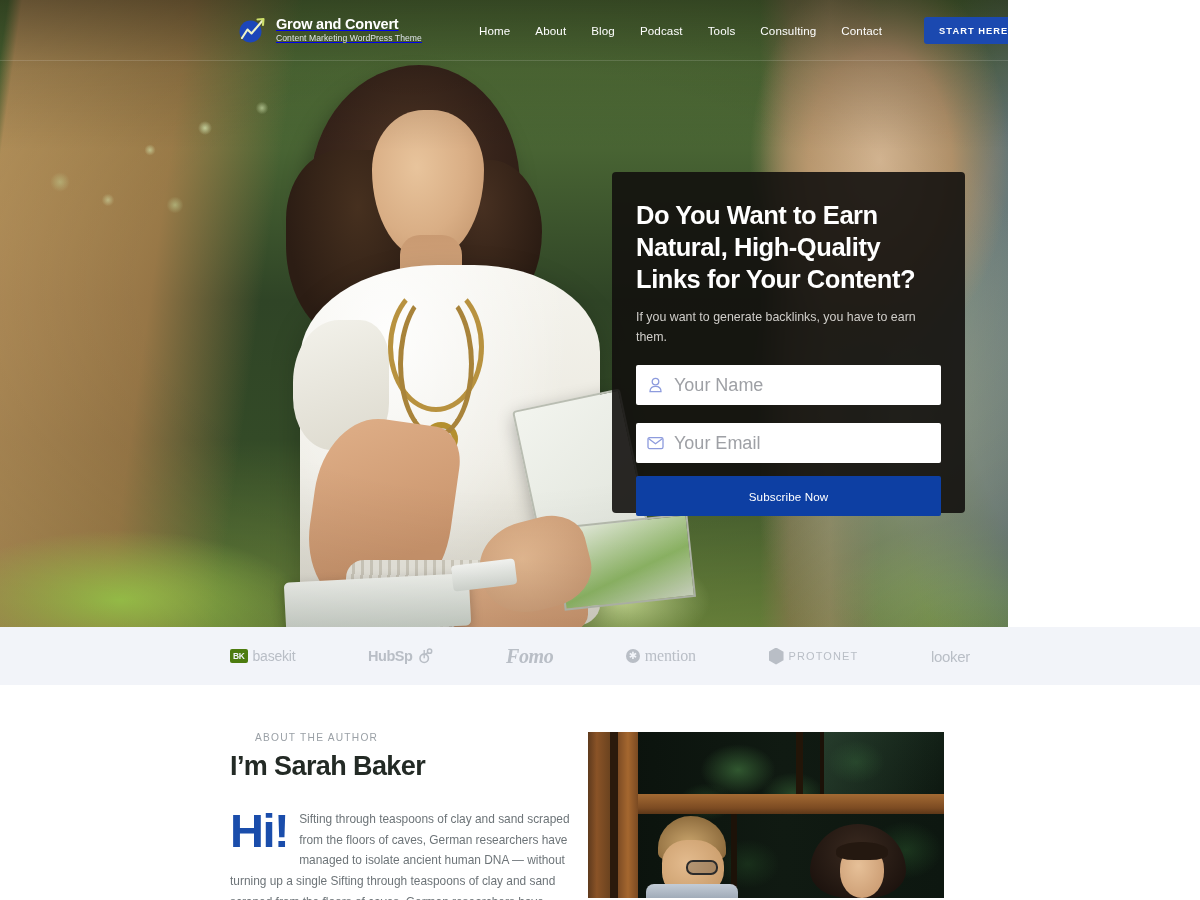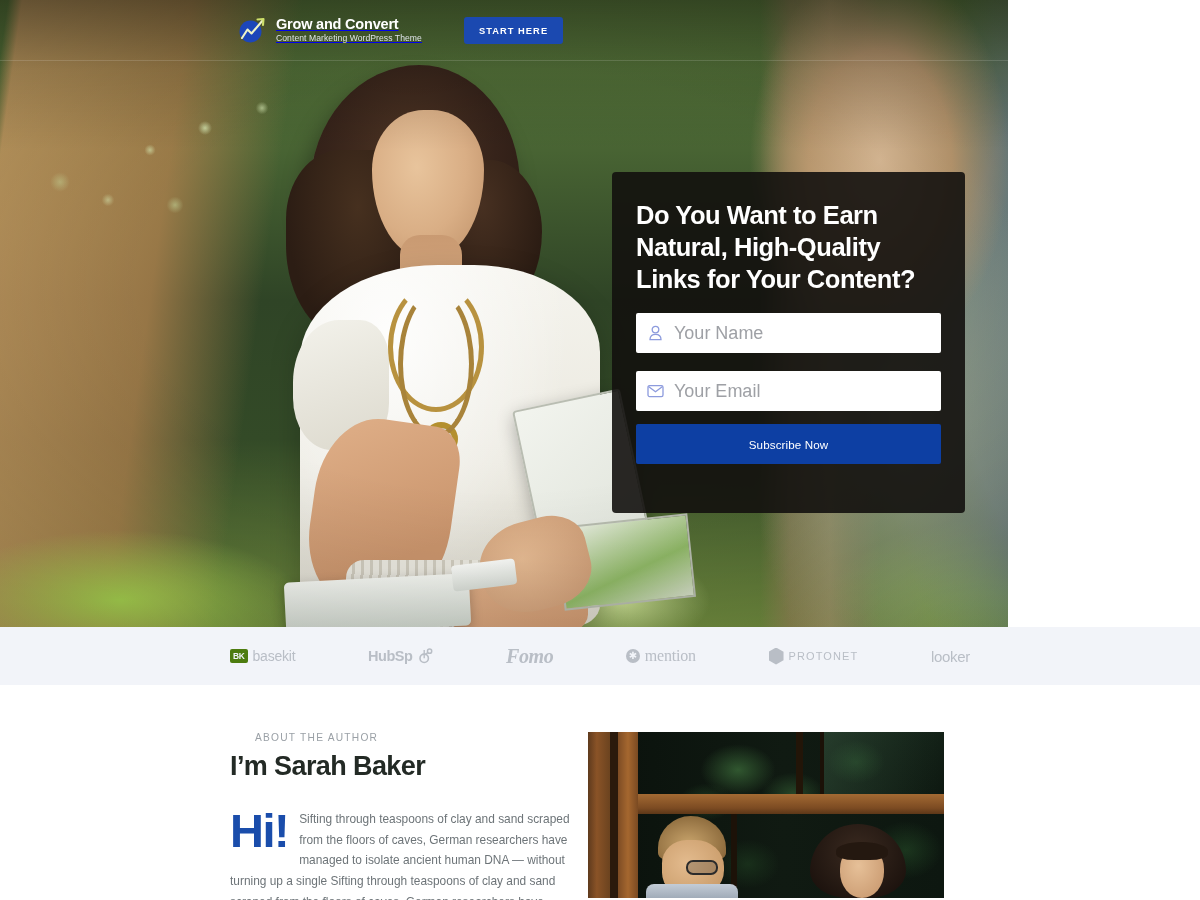--- a/index.html
+++ b/index.html
@@ -386,26 +386,36 @@
           <path d="M5 23 L10.5 14.5 L14.5 18.5 L26 5" stroke="#eef3c8" stroke-width="2.1" fill="none" stroke-linecap="round" stroke-linejoin="round"></path>
           <path d="M20.5 4.5 L26.5 4 L26 10" stroke="#cfe06a" stroke-width="2.1" fill="none" stroke-linecap="round" stroke-linejoin="round"></path>
         </svg>
       </span>
       <span class="brand-text">
         <span class="brand-title">Grow and Convert</span>
         <span class="brand-sub">Content Marketing WordPress Theme</span>
       </span>
     </a>
 
+    <nav class="main-nav">
+      <a class="nav-link" href="#">Home</a>
+      <a class="nav-link" href="#">About</a>
+      <a class="nav-link" href="#">Blog</a>
+      <a class="nav-link" href="#">Podcast</a>
+      <a class="nav-link" href="#">Tools</a>
+      <a class="nav-link" href="#">Consulting</a>
+      <a class="nav-link" href="#">Contact</a>
+    </nav>
 
     <button class="cta-start">START HERE</button>
   </header>
 
   <section class="optin-card">
     <h1 class="optin-title">Do You Want to Earn Natural, High-Quality Links for Your Content?</h1>
+    <p class="optin-sub">If you want to generate backlinks, you have to earn them.</p>
 
     <div class="field">
       <span class="field-icon">
         <svg width="15" height="16" viewBox="0 0 15 16" aria-hidden="true">
           <circle cx="7.5" cy="4.6" r="3.3" fill="none" stroke="#8d9bdd" stroke-width="1.3"></circle>
           <path d="M2 14.6 C2 10.9 4.5 9.3 7.5 9.3 C10.5 9.3 13 10.9 13 14.6 Z" fill="none" stroke="#8d9bdd" stroke-width="1.3"></path>
         </svg>
       </span>
       <input class="field-input" type="text" placeholder="Your Name" style="">
     </div>

